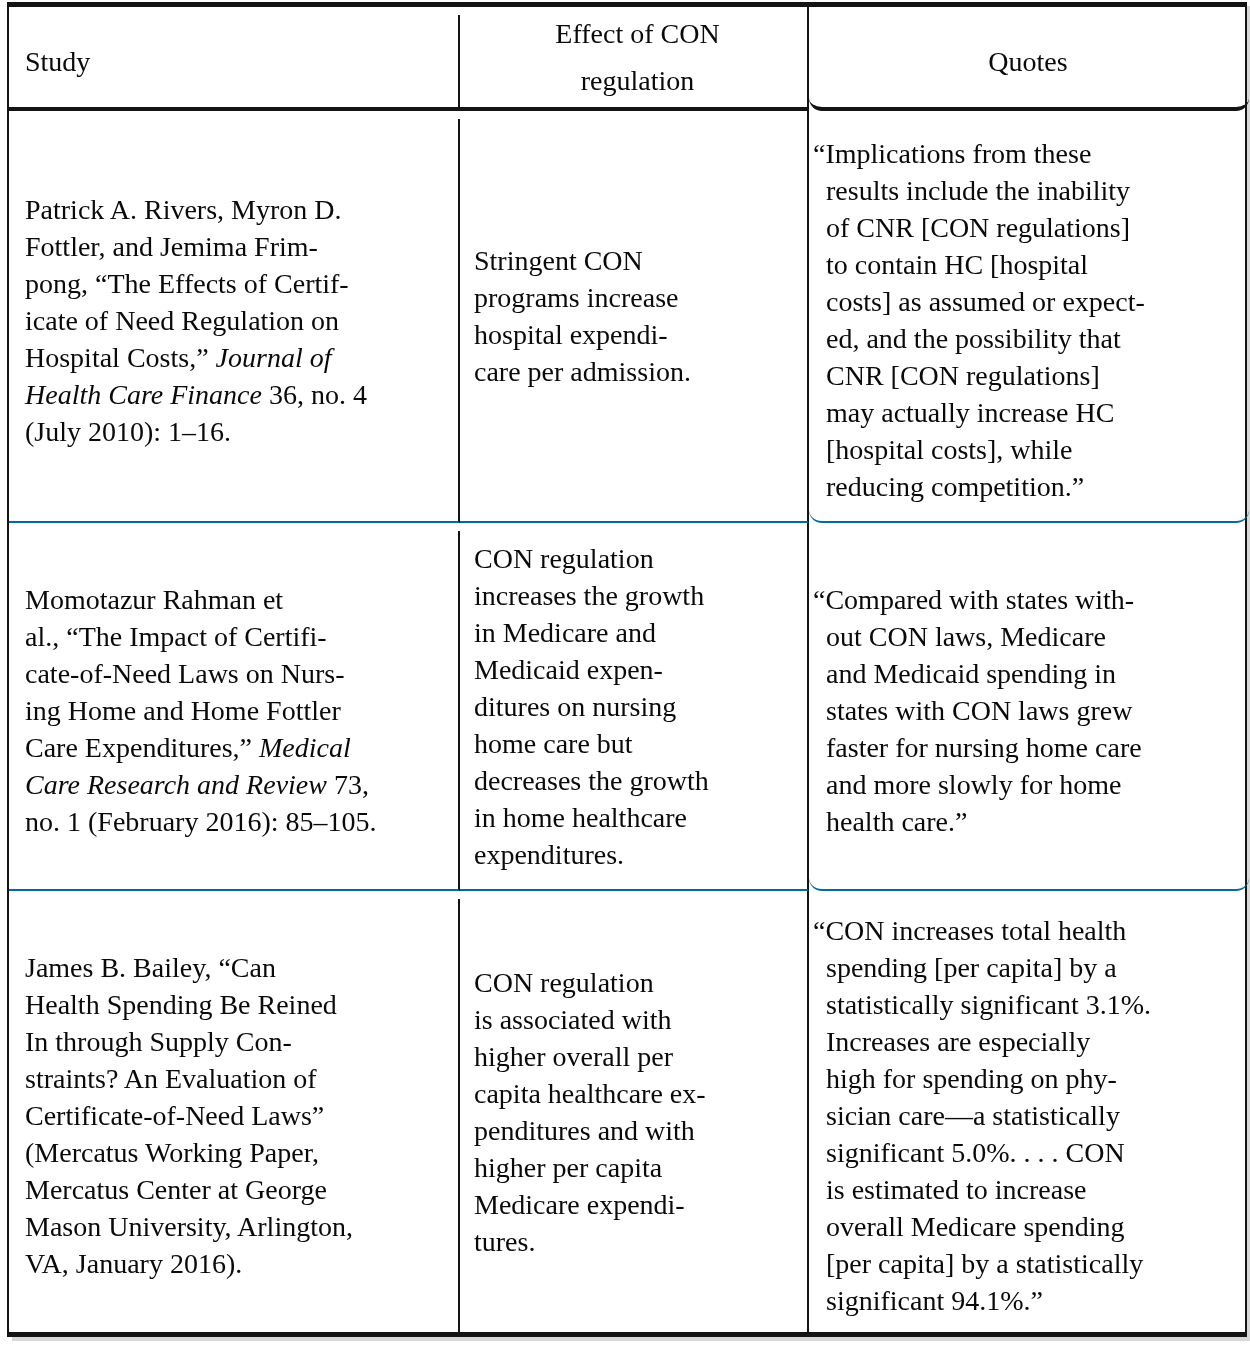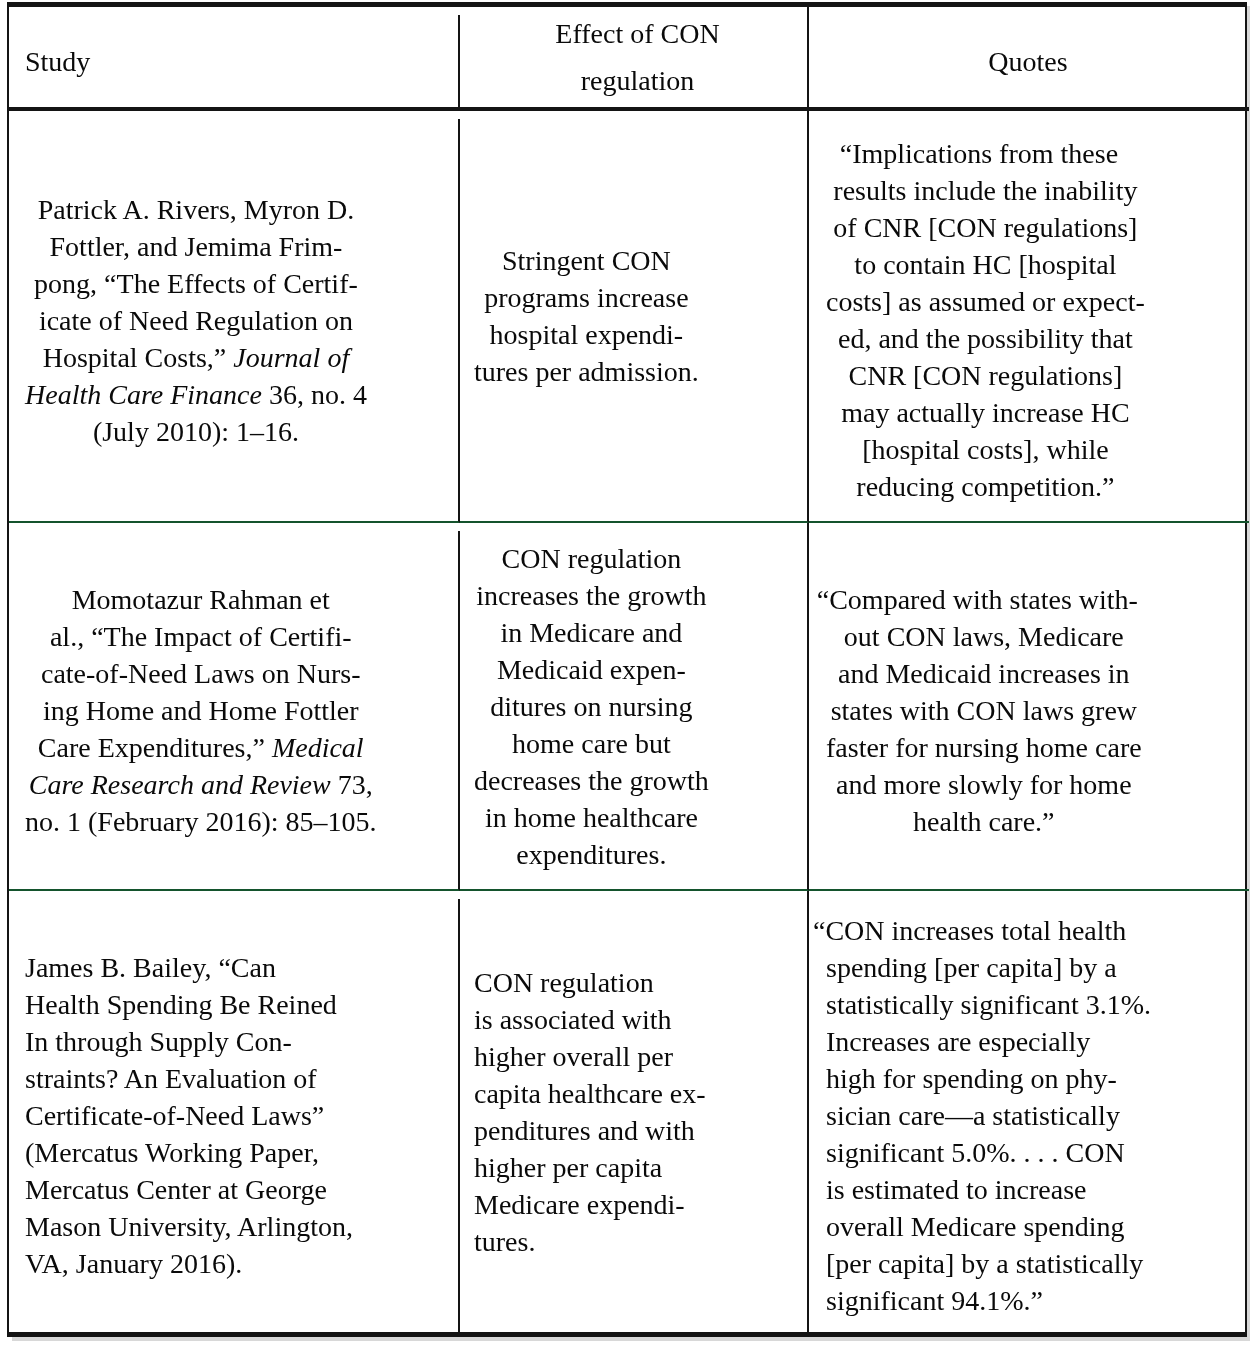--- a/index.html
+++ b/index.html
@@ -30,23 +30,23 @@
   .cell {
     display: flex;
     align-items: center;
     font-size: 28px;
     line-height: 37px;
     white-space: pre-line;
     overflow: hidden;
   }
   .col1 { border-right: 2px solid #141414; padding: 6px 6px 6px 16px; margin-top: 8px; }
   .col2 { border-right: 2px solid #141414; padding: 6px 6px 6px 14px; }
-  .col3 { padding: 14px 6px 6px 4px; }
+  .col3 { padding: 14px 6px 6px 4px; border-radius: 13px; }
   .hdr  { border-bottom: 4px solid #141414; }
-  .r1 .cell, .r2 .cell { border-bottom: 2px solid #14532d; text-align: center; }
+  .r1 .cell, .r2 .cell { border-bottom: 2px solid #0369a1; }
   .row { display: contents; }
   .hdr-c2, .hdr-c3 { justify-content: center; text-align: center; }
   .hdr-c2 .inner { line-height: 47px; }
   .quote-block {
     padding-left: 13px;
     text-indent: -13px;
   }
   .it { font-style: italic; }
 </style>
 </head>
@@ -73,21 +73,21 @@
 pong, “The Effects of Certif-
 icate of Need Regulation on
 Hospital Costs,” </span><span class="it">Journal of
 Health Care Finance</span><span> 36, no. 4
 (July 2010): 1–16.</span></span>
       </div>
       <div class="cell col2">
         <span class="inner">Stringent CON
 programs increase
 hospital expendi-
-tures per admission.</span>
+care per admission.</span>
       </div>
       <div class="cell col3">
         <span class="inner quote-block">“Implications from these
 results include the inability
 of CNR [CON regulations]
 to contain HC [hospital
 costs] as assumed or expect-
 ed, and the possibility that
 CNR [CON regulations]
 may actually increase HC
@@ -113,21 +113,21 @@
 Medicaid expen-
 ditures on nursing
 home care but
 decreases the growth
 in home healthcare
 expenditures.</span>
       </div>
       <div class="cell col3">
         <span class="inner quote-block">“Compared with states with-
 out CON laws, Medicare
-and Medicaid increases in
+and Medicaid spending in
 states with CON laws grew
 faster for nursing home care
 and more slowly for home
 health care.”</span>
       </div>
     </div>
 
     <div class="row r3">
       <div class="cell col1">
         <span class="inner"><span>James B. Bailey, “Can

